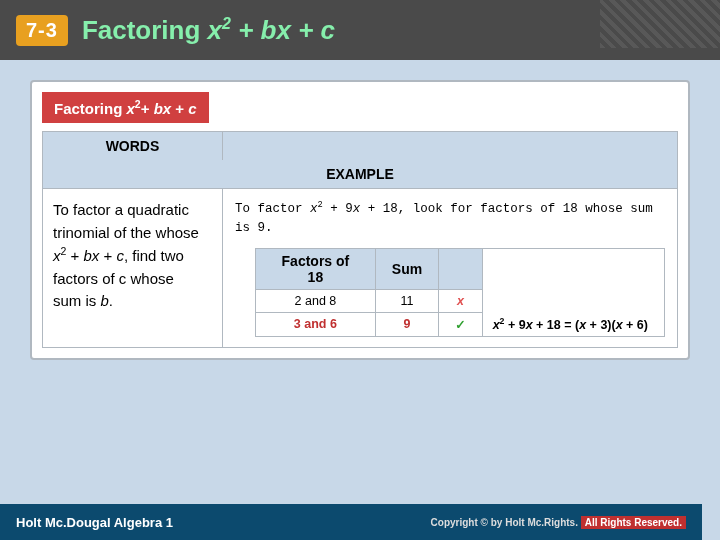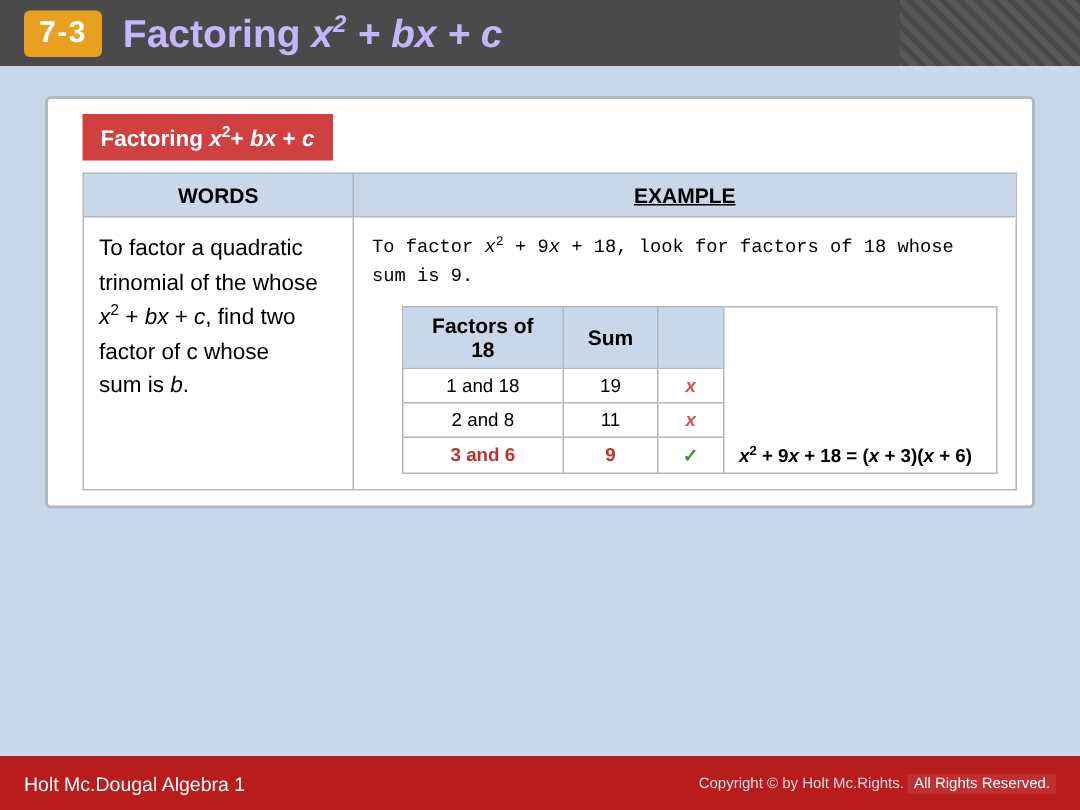--- a/index.html
+++ b/index.html
@@ -9,39 +9,39 @@
       height: 540px;
       background: #c8d8e8;
       font-family: Arial, sans-serif;
       overflow: hidden;
       position: relative;
     }
 
     
     .header {
       background: #4a4a4a;
-      height: 44px;
+      height: 60px;
       display: flex;
       align-items: center;
       padding: 0 16px;
     }
 
     .header-badge {
       background: #e8a020;
       color: white;
       font-weight: bold;
       font-size: 20px;
       padding: 4px 10px;
       border-radius: 4px;
       margin-right: 14px;
       letter-spacing: 1px;
     }
 
     .header-title {
-      color: #c4b5fd;
+      color: #86efac;
       font-size: 26px;
       font-style: italic;
       font-weight: bold;
     }
 
     .header-title .normal {
       font-style: normal;
     }
 
     .header-title sup {
@@ -68,21 +68,20 @@
     .main {
       padding: 20px 30px;
     }
 
     
     .card {
       background: white;
       border: 2px solid #b0b8c0;
       border-radius: 4px;
       overflow: hidden;
-      padding-left: 13px;
     }
 
     
     .card-header {
       background: #d04040;
       color: white;
       font-weight: bold;
       font-size: 15px;
       padding: 6px 12px;
       display: inline-block;
@@ -95,39 +94,39 @@
 
     
     .card-table {
       margin: 8px 10px 10px 10px;
       border: 1px solid #b0b8c0;
     }
 
     .table-header-row {
       display: flex;
       background: #c8d8e8;
+      flex-direction: column;
     }
 
     .col-words {
       width: 180px;
       min-width: 180px;
       border-right: 1px solid #b0b8c0;
       text-align: center;
       padding: 6px;
       font-weight: bold;
       font-size: 14px;
     }
 
     .col-example {
       flex: 1;
       text-align: center;
       padding: 6px;
       font-weight: bold;
       font-size: 14px;
-      text-decoration: underline;
     }
 
     
     .content-row {
       display: flex;
       border-top: 1px solid #b0b8c0;
     }
 
     .words-cell {
       width: 180px;
@@ -187,27 +186,28 @@
     .check-mark {
       color: #30a030;
       font-weight: bold;
     }
 
     
     .footer {
       position: absolute;
       bottom: 0;
       left: 0;
-      right: 0;
+      right: 18px;
       height: 36px;
-      background: #b91c1c;
+      background: #0c4a6e;
       display: flex;
       align-items: center;
       justify-content: space-between;
       padding: 0 16px;
+      font-weight: bold;
     }
 
     .footer-left {
       color: white;
       font-size: 13px;
     }
 
     .footer-right {
       color: #ddd;
       font-size: 10px;
@@ -247,45 +247,39 @@
         <div class="col-words">WORDS</div>
         <div class="col-example">EXAMPLE</div>
       </div>
 
       <div class="content-row">
 
         <div class="words-cell">
           <span>To factor a quadratic</span><br>
           <span>trinomial of the whose</span><br>
           <span><i>x</i><sup>2</sup> + <i>bx</i> + <i>c</i>, find two</span><br>
-          <span>factor of c whose</span><br>
+          <span>factors of c whose</span><br>
           <span>sum is <i>b</i>.</span>
         </div>
 
         <div class="example-cell">
           <div class="example-top">
             To factor <i>x</i><sup>2</sup> + 9<i>x</i> + 18, look for factors of 18 whose sum is 9.
           </div>
 
           <table class="factors-table">
             <thead>
               <tr>
                 <th>Factors of 18</th>
                 <th>Sum</th>
                 <th style="border:1px solid #b0b8c0; padding:4px 16px; background:#c8d8e8;"></th>
                 <th style="border:none; background:white;"></th>
               </tr>
             </thead>
             <tbody>
-              <tr>
-                <td>1 and 18</td>
-                <td>19</td>
-                <td><span class="x-mark">x</span></td>
-                <td style="border:none;"></td>
-              </tr>
               <tr>
                 <td>2 and 8</td>
                 <td>11</td>
                 <td><span class="x-mark">x</span></td>
                 <td style="border:none;"></td>
               </tr>
               <tr class="highlight-row">
                 <td>3 and 6</td>
                 <td>9</td>
                 <td><span class="check-mark">✓</span></td>

